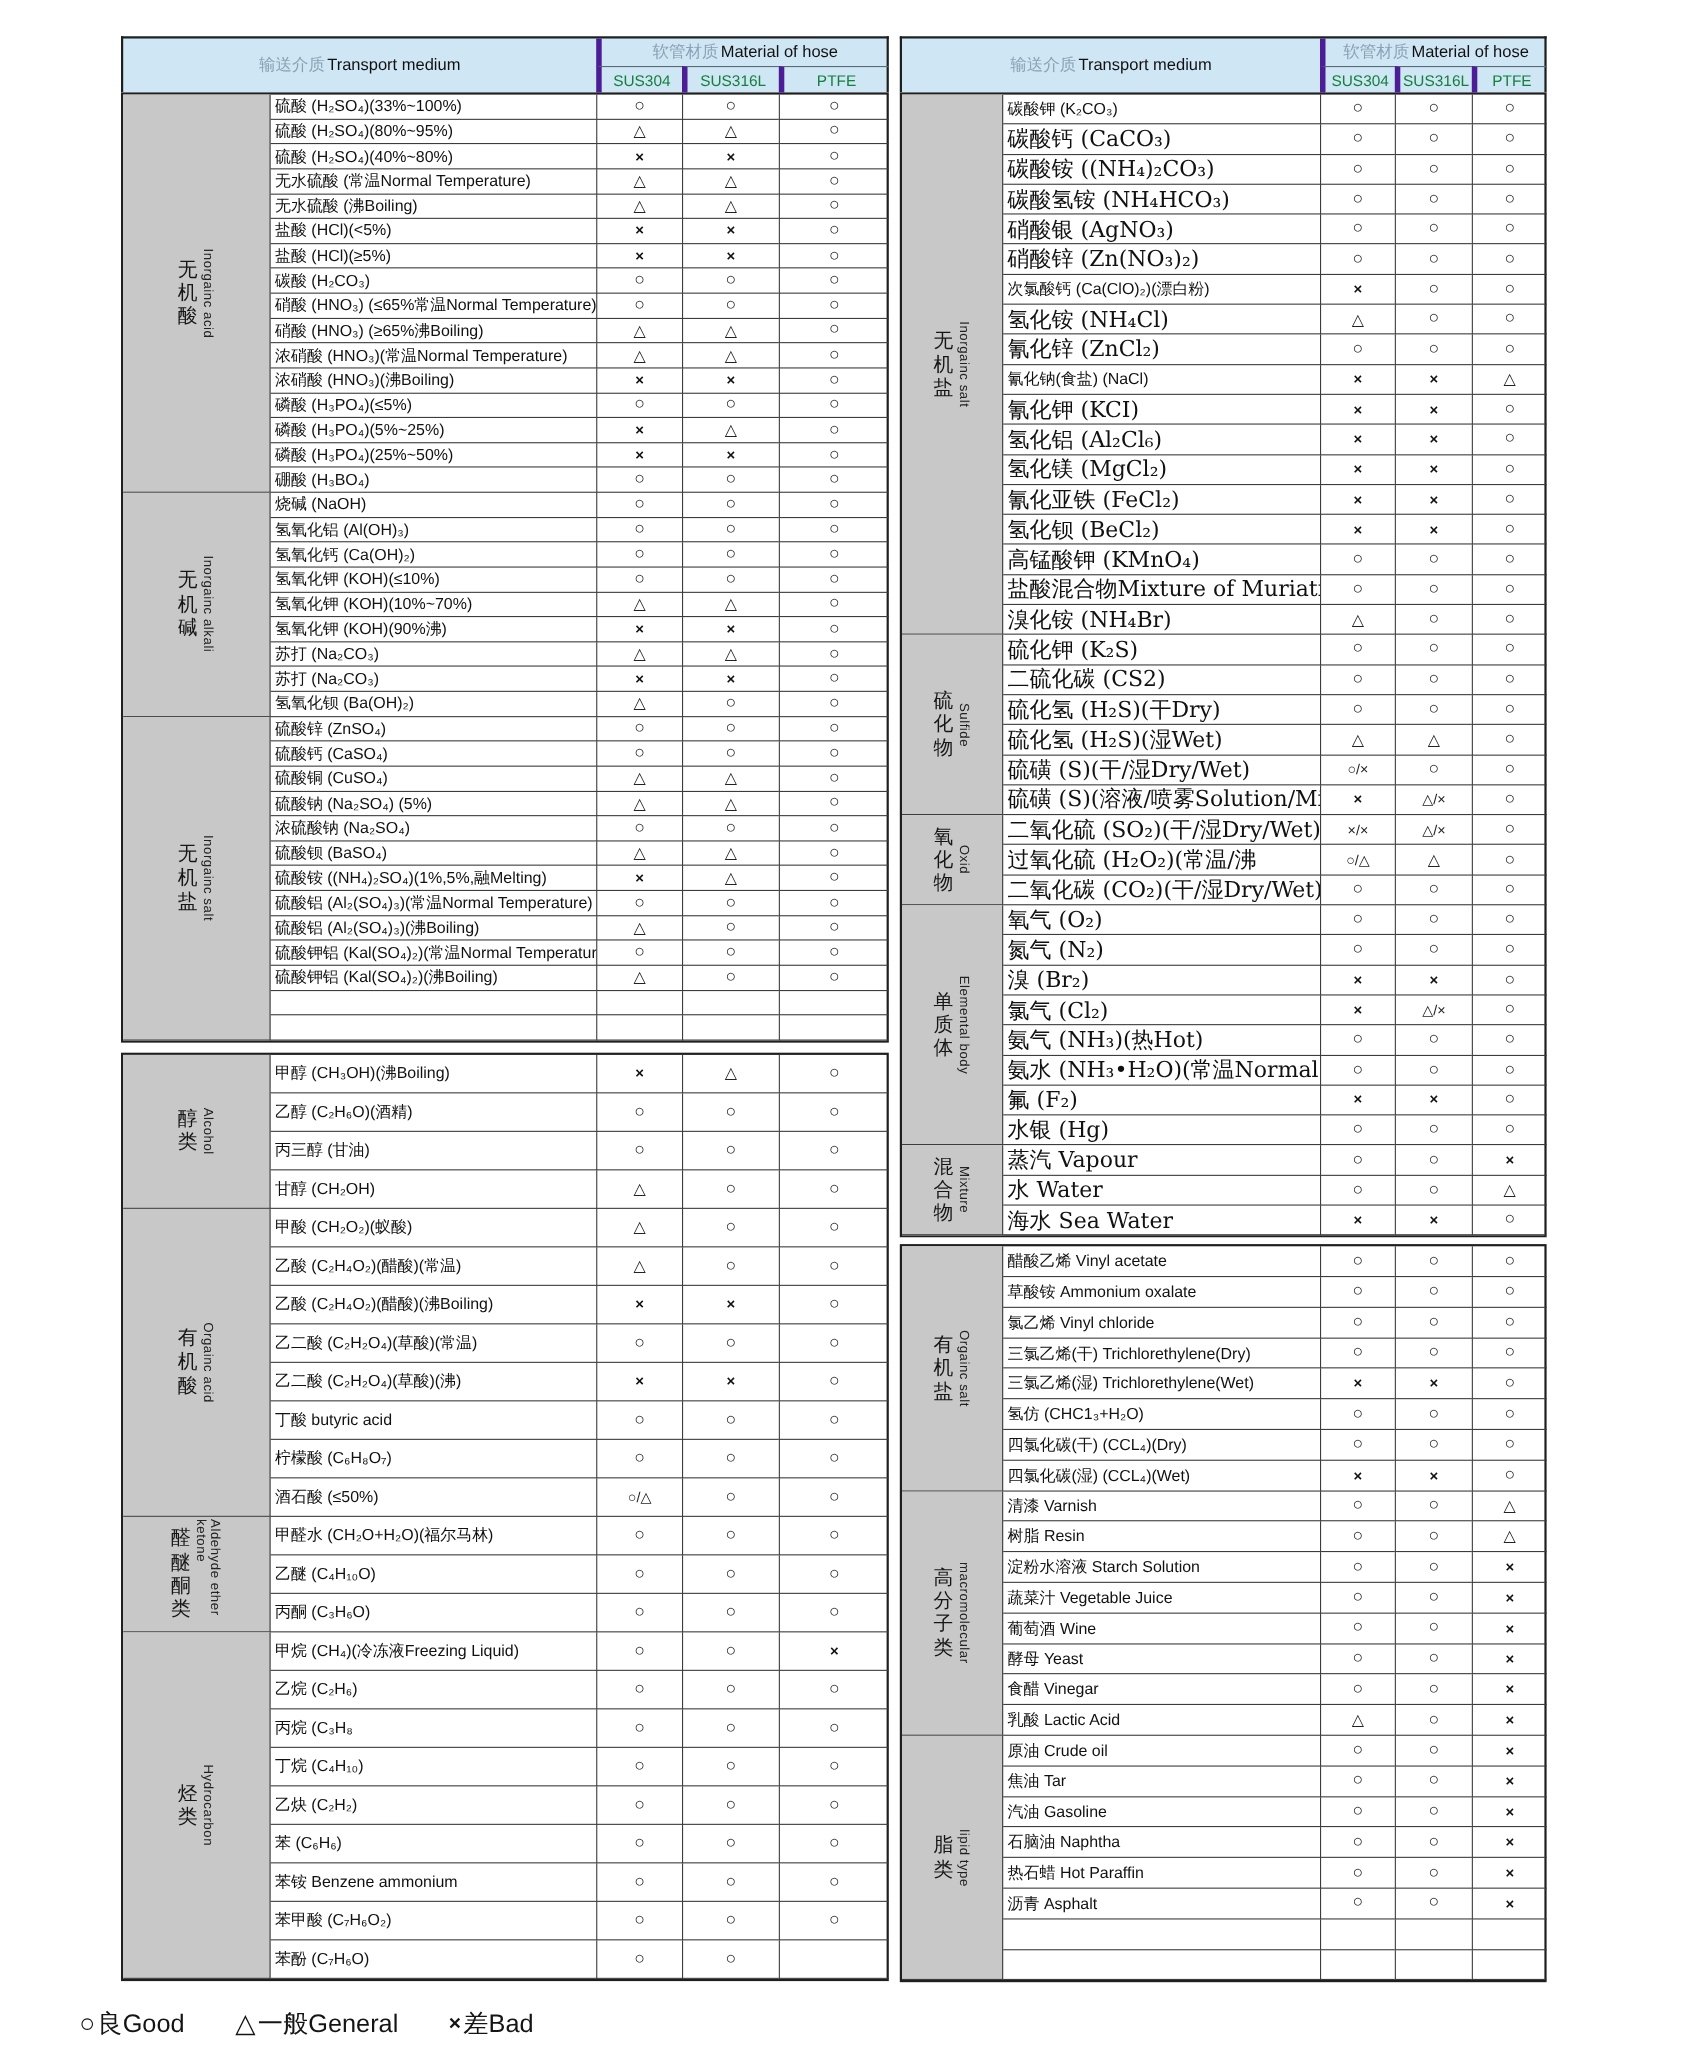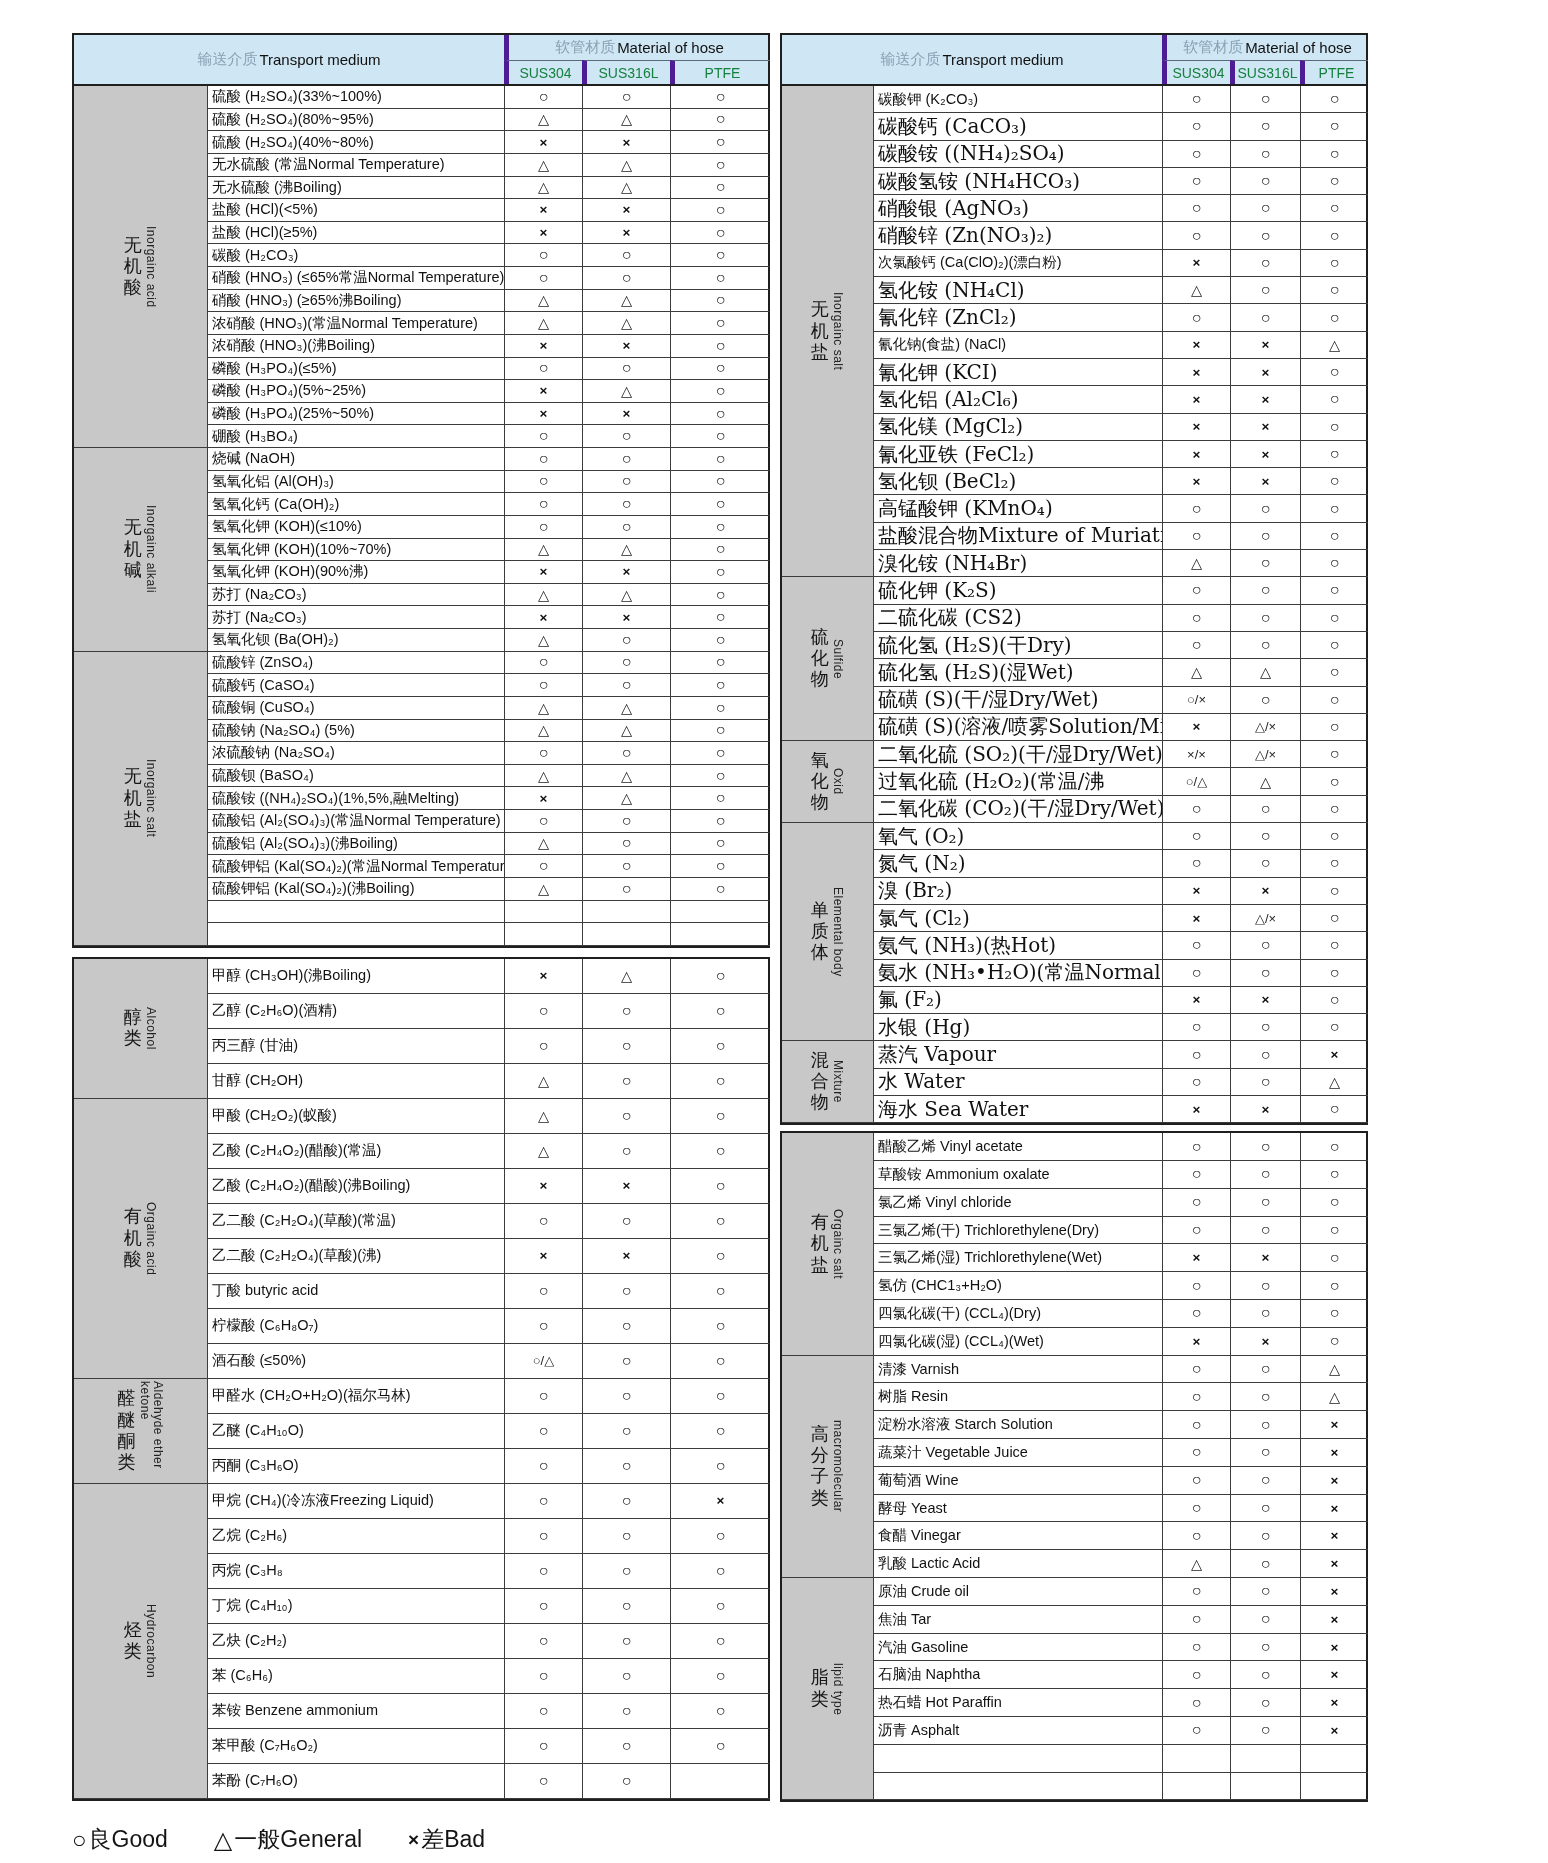--- a/index.html
+++ b/index.html
@@ -1,18 +1,18 @@
 <!DOCTYPE html>
 <html><head>
 <meta charset="utf-8">
 <style>
   html,body{margin:0;padding:0;}
   body{width:1548px;height:1863px;background:#ffffff;font-family:"Liberation Sans",sans-serif;color:#111;overflow:hidden;}
   .page{position:absolute;left:72px;top:33px;}
-  .tables{display:flex;align-items:flex-start;}
+  .tables{display:flex;align-items:flex-start;margin-left:38px;}
   .tbl{background:#fff;}
   .t-left{--cols:134px 296px 78px 88px 100px;width:698px;margin-right:10px;}
   .t-right{--cols:92px 288px 68px 70px 68px;width:588px;}
   .thead{display:grid;grid-template-columns:var(--cols);grid-template-rows:25px 24px;border:2px solid #1f1f1f;border-bottom:none;background:#cfe6f4;}
   .th{display:flex;align-items:center;justify-content:center;font-size:15px;border-left:5px solid #4c1d95;border-top:1px solid #5a6a76;white-space:nowrap;overflow:hidden;}
   .th.first{border-left:none;border-top:none;}
   .th.hose{border-top:none;}
   .zh-light{color:#8ba1b5;margin-right:2px;}
   .mat{font-size:14px;color:#15803d;}
   .block{display:grid;grid-template-columns:var(--cols);border:2px solid #1f1f1f;background:#fff;}
@@ -768,21 +768,21 @@
           <div class="nm serif">碳酸钙 (CaCO₃)</div>
           <div class="vc">
             <span class="v-cir">○</span>
           </div>
           <div class="vc">
             <span class="v-cir">○</span>
           </div>
           <div class="vc">
             <span class="v-cir">○</span>
           </div>
-          <div class="nm serif">碳酸铵 ((NH₄)₂SO₄)</div>
+          <div class="nm serif">碳酸铵 ((NH₄)₂CO₃)</div>
           <div class="vc">
             <span class="v-cir">○</span>
           </div>
           <div class="vc">
             <span class="v-cir">○</span>
           </div>
           <div class="vc">
             <span class="v-cir">○</span>
           </div>
           <div class="nm serif">碳酸氢铵 (NH₄HCO₃)</div>

